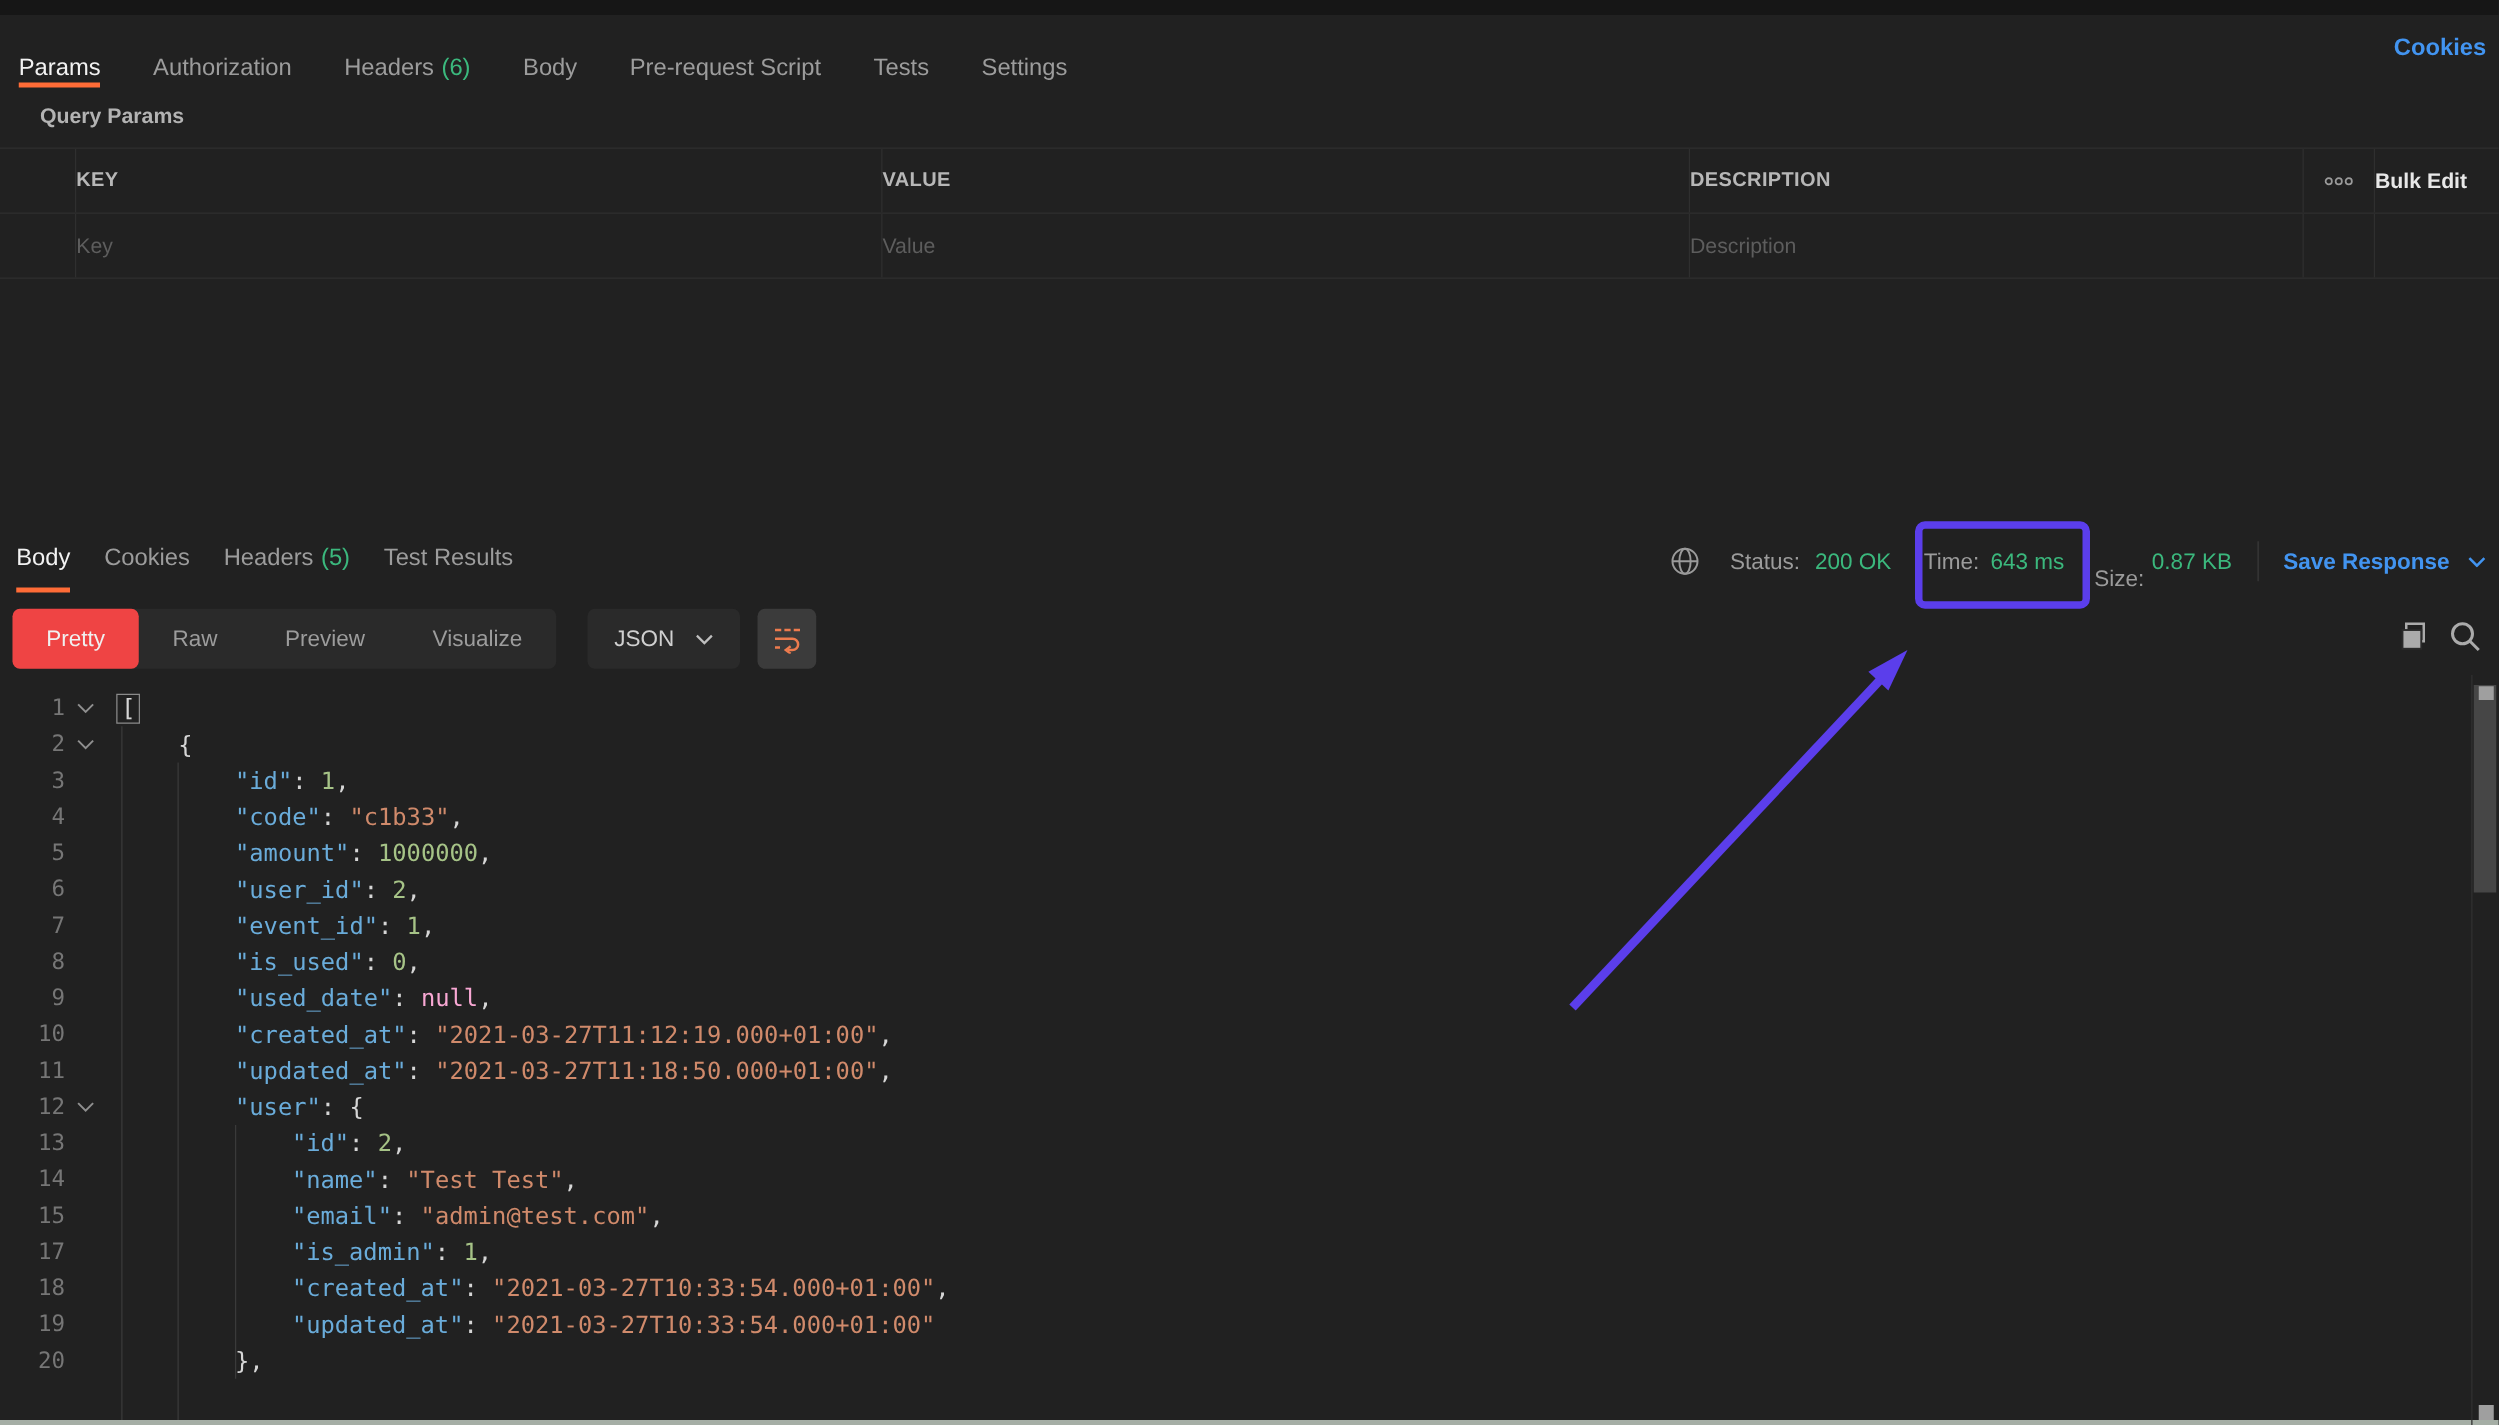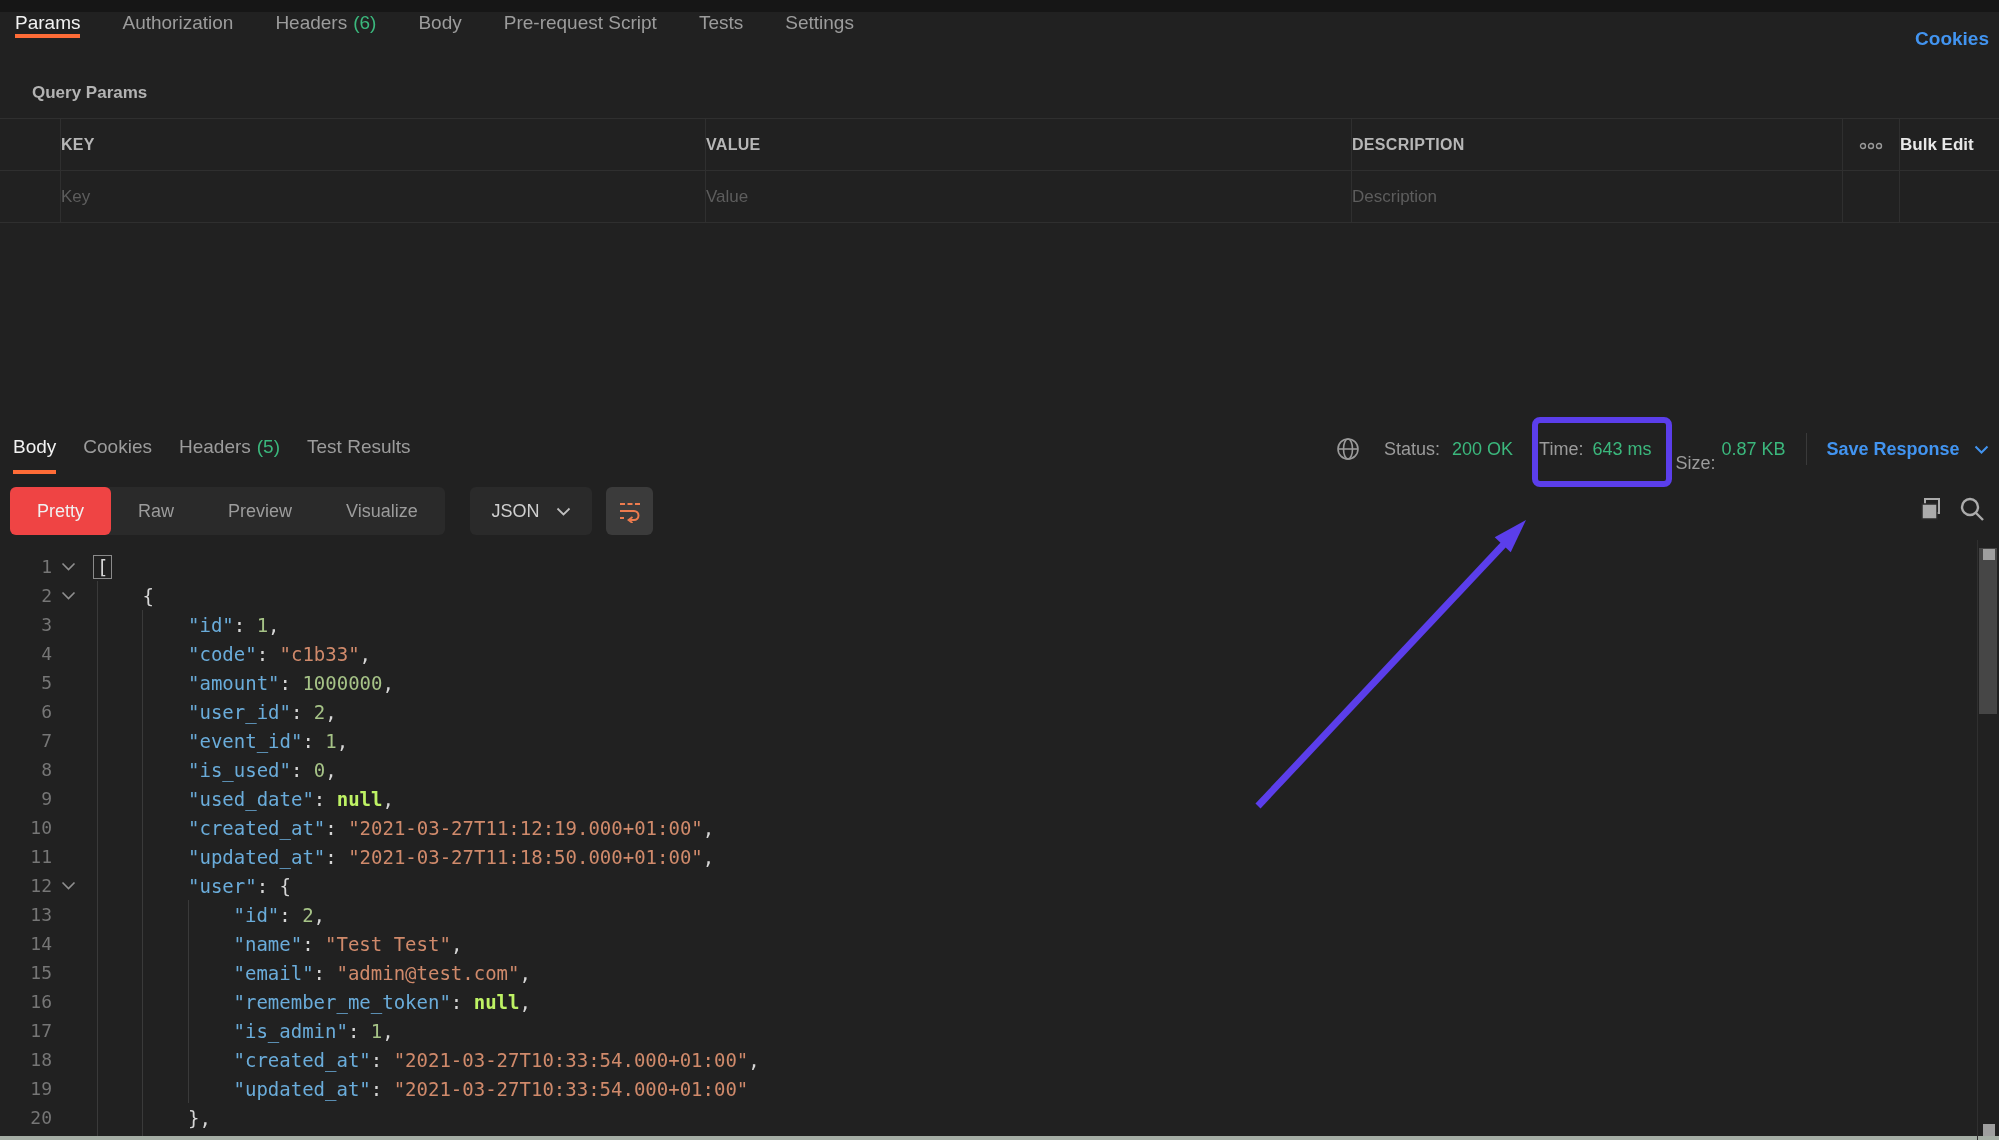--- a/index.html
+++ b/index.html
@@ -6,21 +6,21 @@
   html,body { margin:0; padding:0; }
   body {
     width:1999px; height:1140px; position:relative; overflow:hidden;
     background:#212121; color:#dddddd;
     font-family:"Liberation Sans", sans-serif;
   }
   .top-strip { position:absolute; top:0; left:0; width:100%; height:12px; background:#161616; }
 
   
   .req-tabs { position:absolute; top:12px; left:0; right:0; height:58px;
-    display:flex; gap:42px; padding-left:15px; align-items:flex-start; }
+    display:flex; gap:42px; padding-left:15px; align-items:flex-end; }
   .tab { display:flex; align-items:center; font-size:19px; color:#9c9c9c;
     border-bottom:4px solid transparent; cursor:pointer; white-space:nowrap; }
   .tab.active { color:#f2f2f2; border-bottom-color:#ff6c37; }
   .tab .count { color:#3bb87d; margin-left:6px; }
   .cookies-link { position:absolute; top:28px; right:10px; font-size:19px; font-weight:700; color:#4294f0; cursor:pointer; }
 
   .qp-title { position:absolute; top:83px; left:32px; font-size:17px; font-weight:600; color:#b3b3b3; }
 
   
   .params-table { position:absolute; top:118px; left:0; width:1999px; border-bottom:1px solid #2f2f2f; }
@@ -60,21 +60,21 @@
   
   .code-area { position:absolute; top:552px; left:0; width:1977px; }
   .code-line { display:flex; height:29px; align-items:center;
     font-family:"DejaVu Sans Mono", monospace; font-size:19px; }
   .ln { width:52px; text-align:right; color:#767676; font-size:18px; flex:none; }
   .chev { width:32px; display:flex; justify-content:center; align-items:center; flex:none; cursor:pointer; }
   .code-text { white-space:pre; color:#d6d6d6; }
   .tk-key  { color:#6aacda; }
   .tk-str  { color:#d08a6b; }
   .tk-num  { color:#a6c387; }
-  .tk-nul  { color:#bef264;font-weight:bold; }
+  .tk-nul  { color:#f9a8d4; }
   .tk-punc { color:#d6d6d6; }
   .tk-brk  { color:#d6d6d6; border:1px solid #8a8a8a; padding:0 3px; margin-left:-4px; }
   .guide { position:absolute; width:1px; background:#3a3a3a; }
   .g1 { left:97px;  top:581px; height:555px; }
   .g2 { left:142px; top:610px; height:526px; }
   .g3 { left:188px; top:900px; height:203px; }
 
   .bottom-bar { position:absolute; left:0; top:1136px; width:100%; height:4px; background:#a5aea5; }
 
   
@@ -311,25 +311,20 @@
       <span class="ln">14</span>
       <span class="chev"></span>
       <span class="code-text" style="padding-left: 149.5px;"><span class="tk-key">"name"</span><span class="tk-punc">: </span><span class="tk-str">"Test Test"</span><span class="tk-punc">,</span></span>
     </div>
     <div class="code-line">
       <span class="ln">15</span>
       <span class="chev"></span>
       <span class="code-text" style="padding-left: 149.5px;"><span class="tk-key">"email"</span><span class="tk-punc">: </span><span class="tk-str">"admin@test.com"</span><span class="tk-punc">,</span></span>
     </div>
     <div class="code-line">
-      <span class="ln">16</span>
-      <span class="chev"></span>
-      <span class="code-text" style="padding-left: 149.5px;"><span class="tk-key">"remember_me_token"</span><span class="tk-punc">: </span><span class="tk-nul">null</span><span class="tk-punc">,</span></span>
-    </div>
-    <div class="code-line">
       <span class="ln">17</span>
       <span class="chev"></span>
       <span class="code-text" style="padding-left: 149.5px;"><span class="tk-key">"is_admin"</span><span class="tk-punc">: </span><span class="tk-num">1</span><span class="tk-punc">,</span></span>
     </div>
     <div class="code-line">
       <span class="ln">18</span>
       <span class="chev"></span>
       <span class="code-text" style="padding-left: 149.5px;"><span class="tk-key">"created_at"</span><span class="tk-punc">: </span><span class="tk-str">"2021-03-27T10:33:54.000+01:00"</span><span class="tk-punc">,</span></span>
     </div>
     <div class="code-line">

